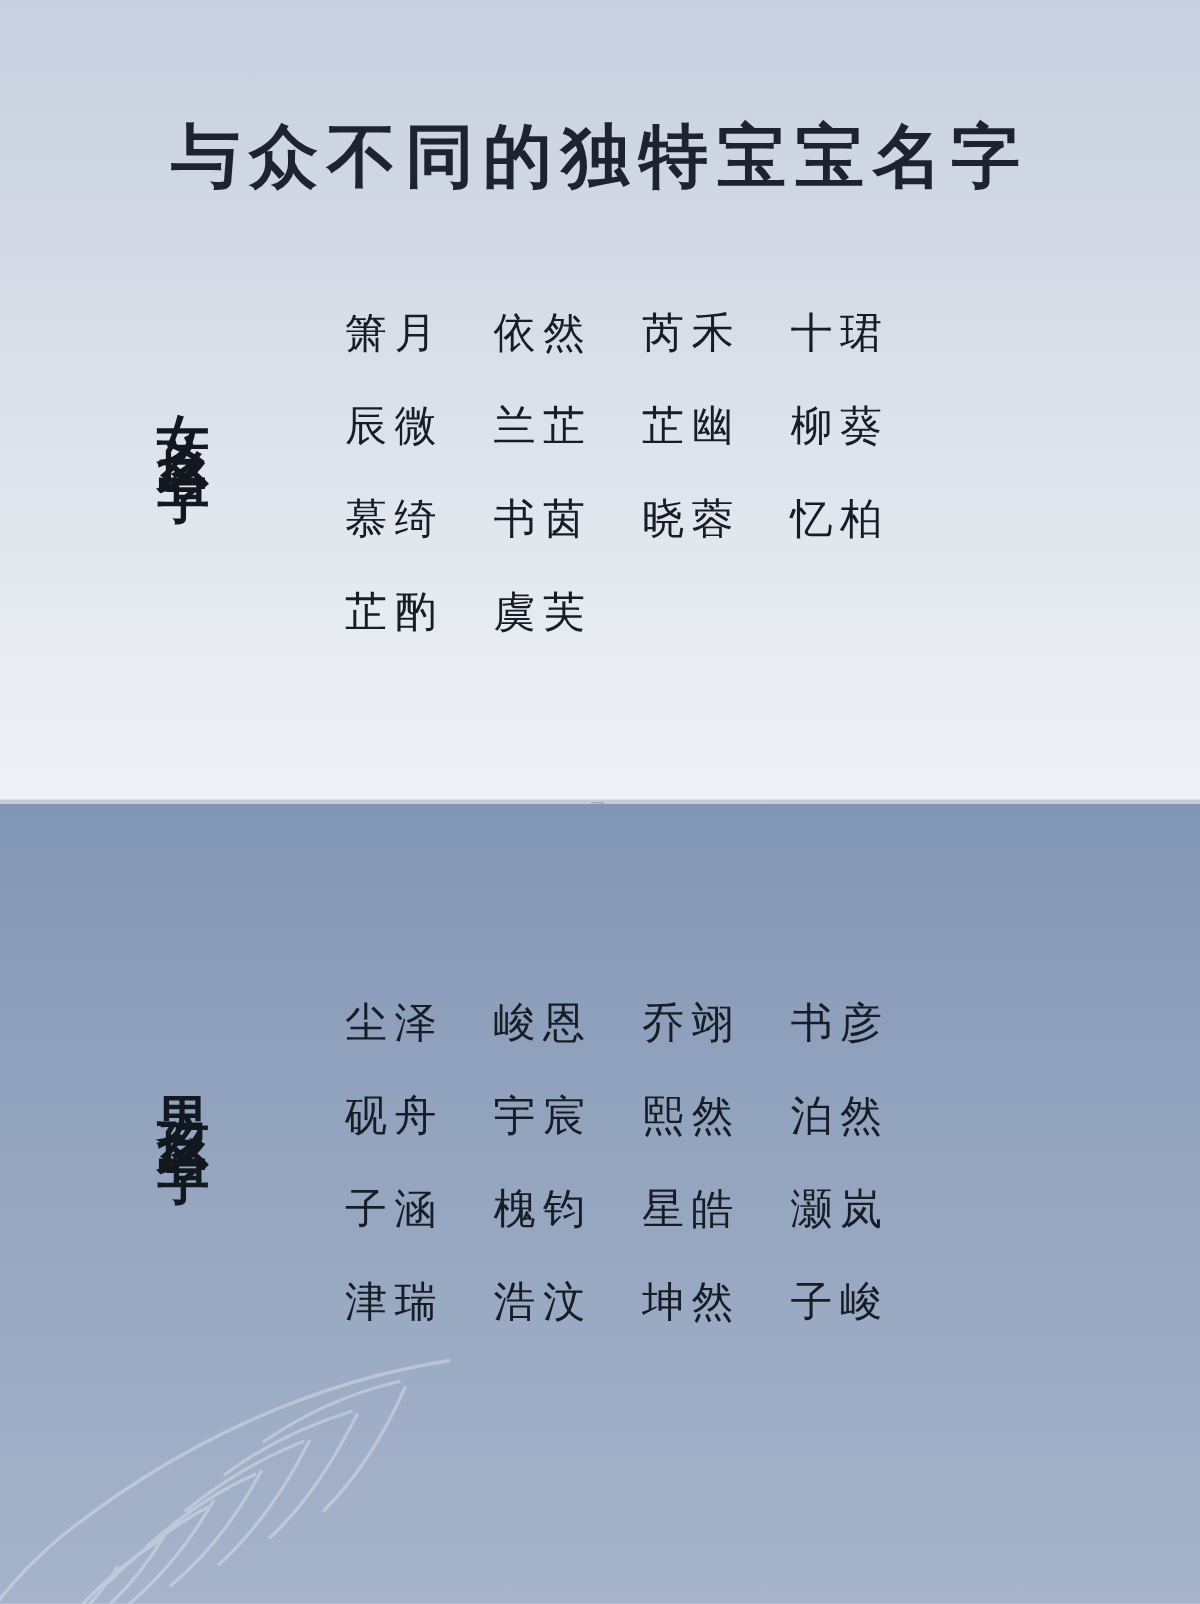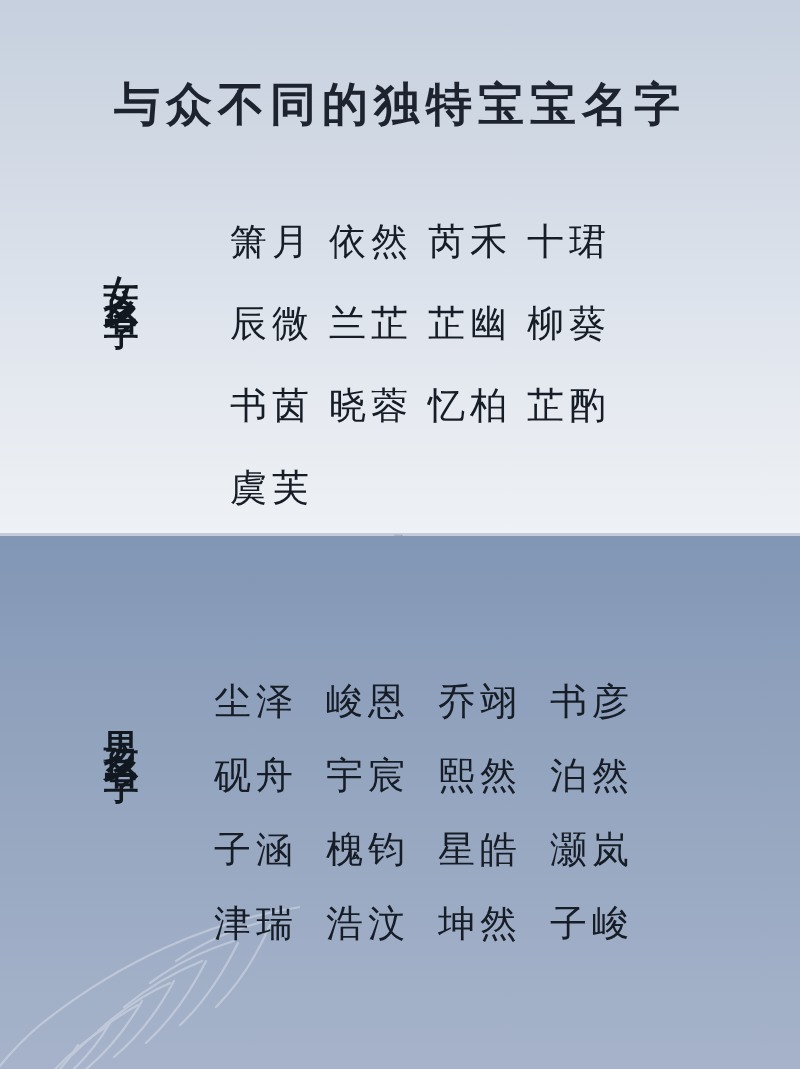--- a/index.html
+++ b/index.html
@@ -99,32 +99,30 @@
     display: grid;
     grid-template-columns: repeat(4, 96px);
     column-gap: 3px;
     row-gap: 24px;
   }
   .grid-girls {
     left: 230px;
     top: 203px;
   }
   .grid-boys {
-    left: 214px;
+    left: 230px;
     top: 663px;
-    gap: 16px;
   }
   .name {
-    font-size: 37px;
+    font-size: 28px;
     letter-spacing: 5px;
     color: #171d26;
     font-family: "DejaVu Serif", "Liberation Serif", serif;
     line-height: 38px;
     white-space: nowrap;
-    margin-top: 20px;
   }
 
   
   .artifact {
     position: absolute;
     left: 393px;
     top: 531px;
     font-size: 11px;
     color: rgba(90,100,120,0.45);
   }
@@ -141,20 +139,21 @@
 
     <div class="grid grid-girls">
       <div class="name">箫月</div>
       <div class="name">依然</div>
       <div class="name">芮禾</div>
       <div class="name">十珺</div>
       <div class="name">辰微</div>
       <div class="name">兰芷</div>
       <div class="name">芷幽</div>
       <div class="name">柳葵</div>
+      <div class="name">慕绮</div>
       <div class="name">书茵</div>
       <div class="name">晓蓉</div>
       <div class="name">忆柏</div>
       <div class="name">芷酌</div>
       <div class="name">虞芙</div>
     </div>
   </div>
 
   <div class="artifact">フ</div>
 

